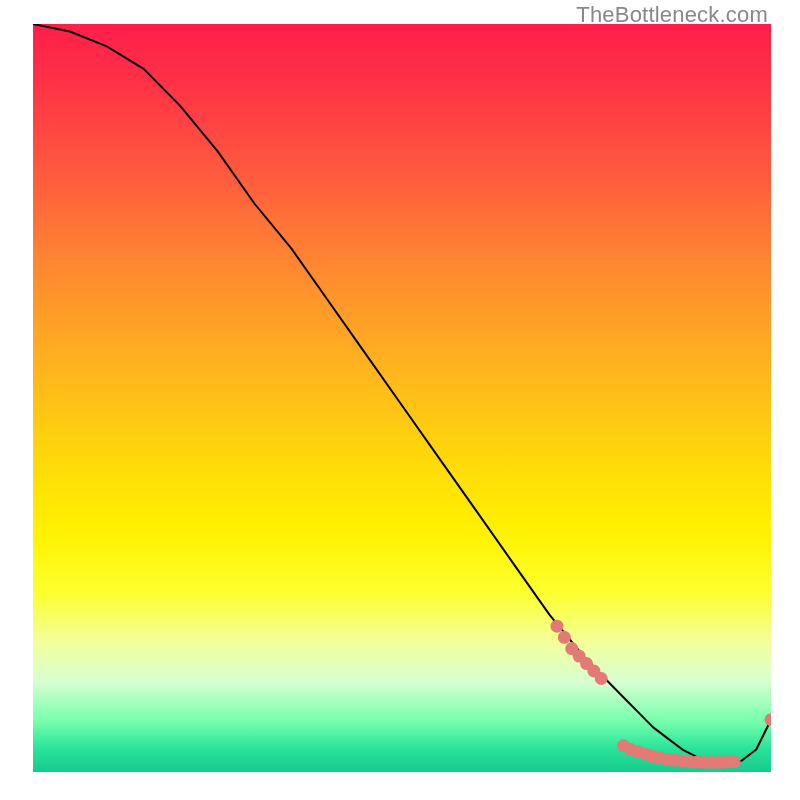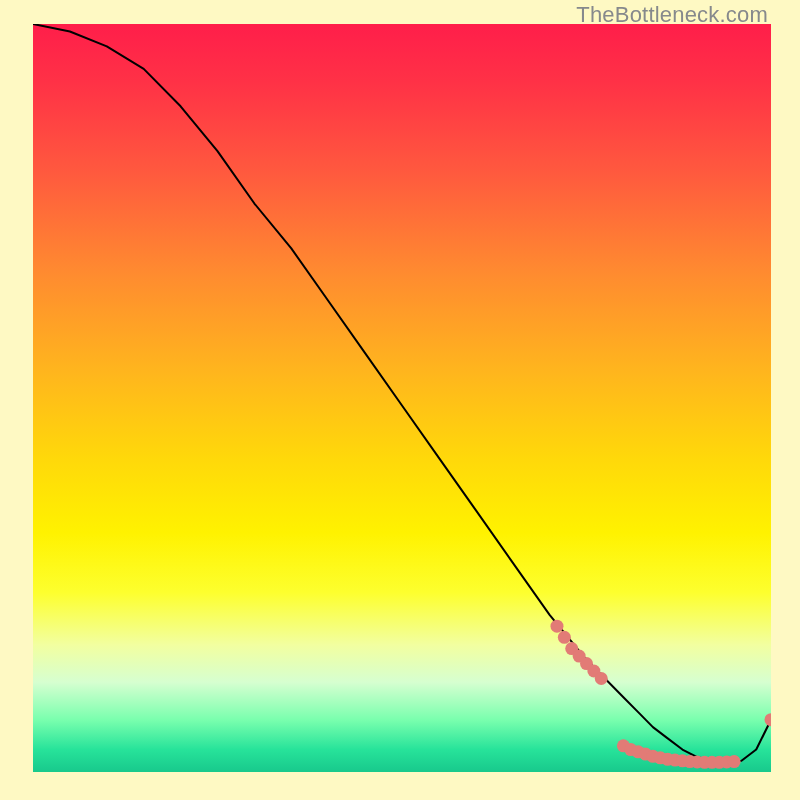--- a/index.html
+++ b/index.html
@@ -7,21 +7,21 @@
     padding: 0;
     width: 800px;
     height: 800px;
     background: #000;
     overflow: hidden;
   }
   .stage {
     position: relative;
     width: 800px;
     height: 800px;
-    background: #fef9c3;
+    background: #ffffff;
   }
   .plot {
     position: absolute;
     left: 33px;
     top: 24px;
     width: 738px;
     height: 748px;
     overflow: hidden;
   }
   .gradient {

